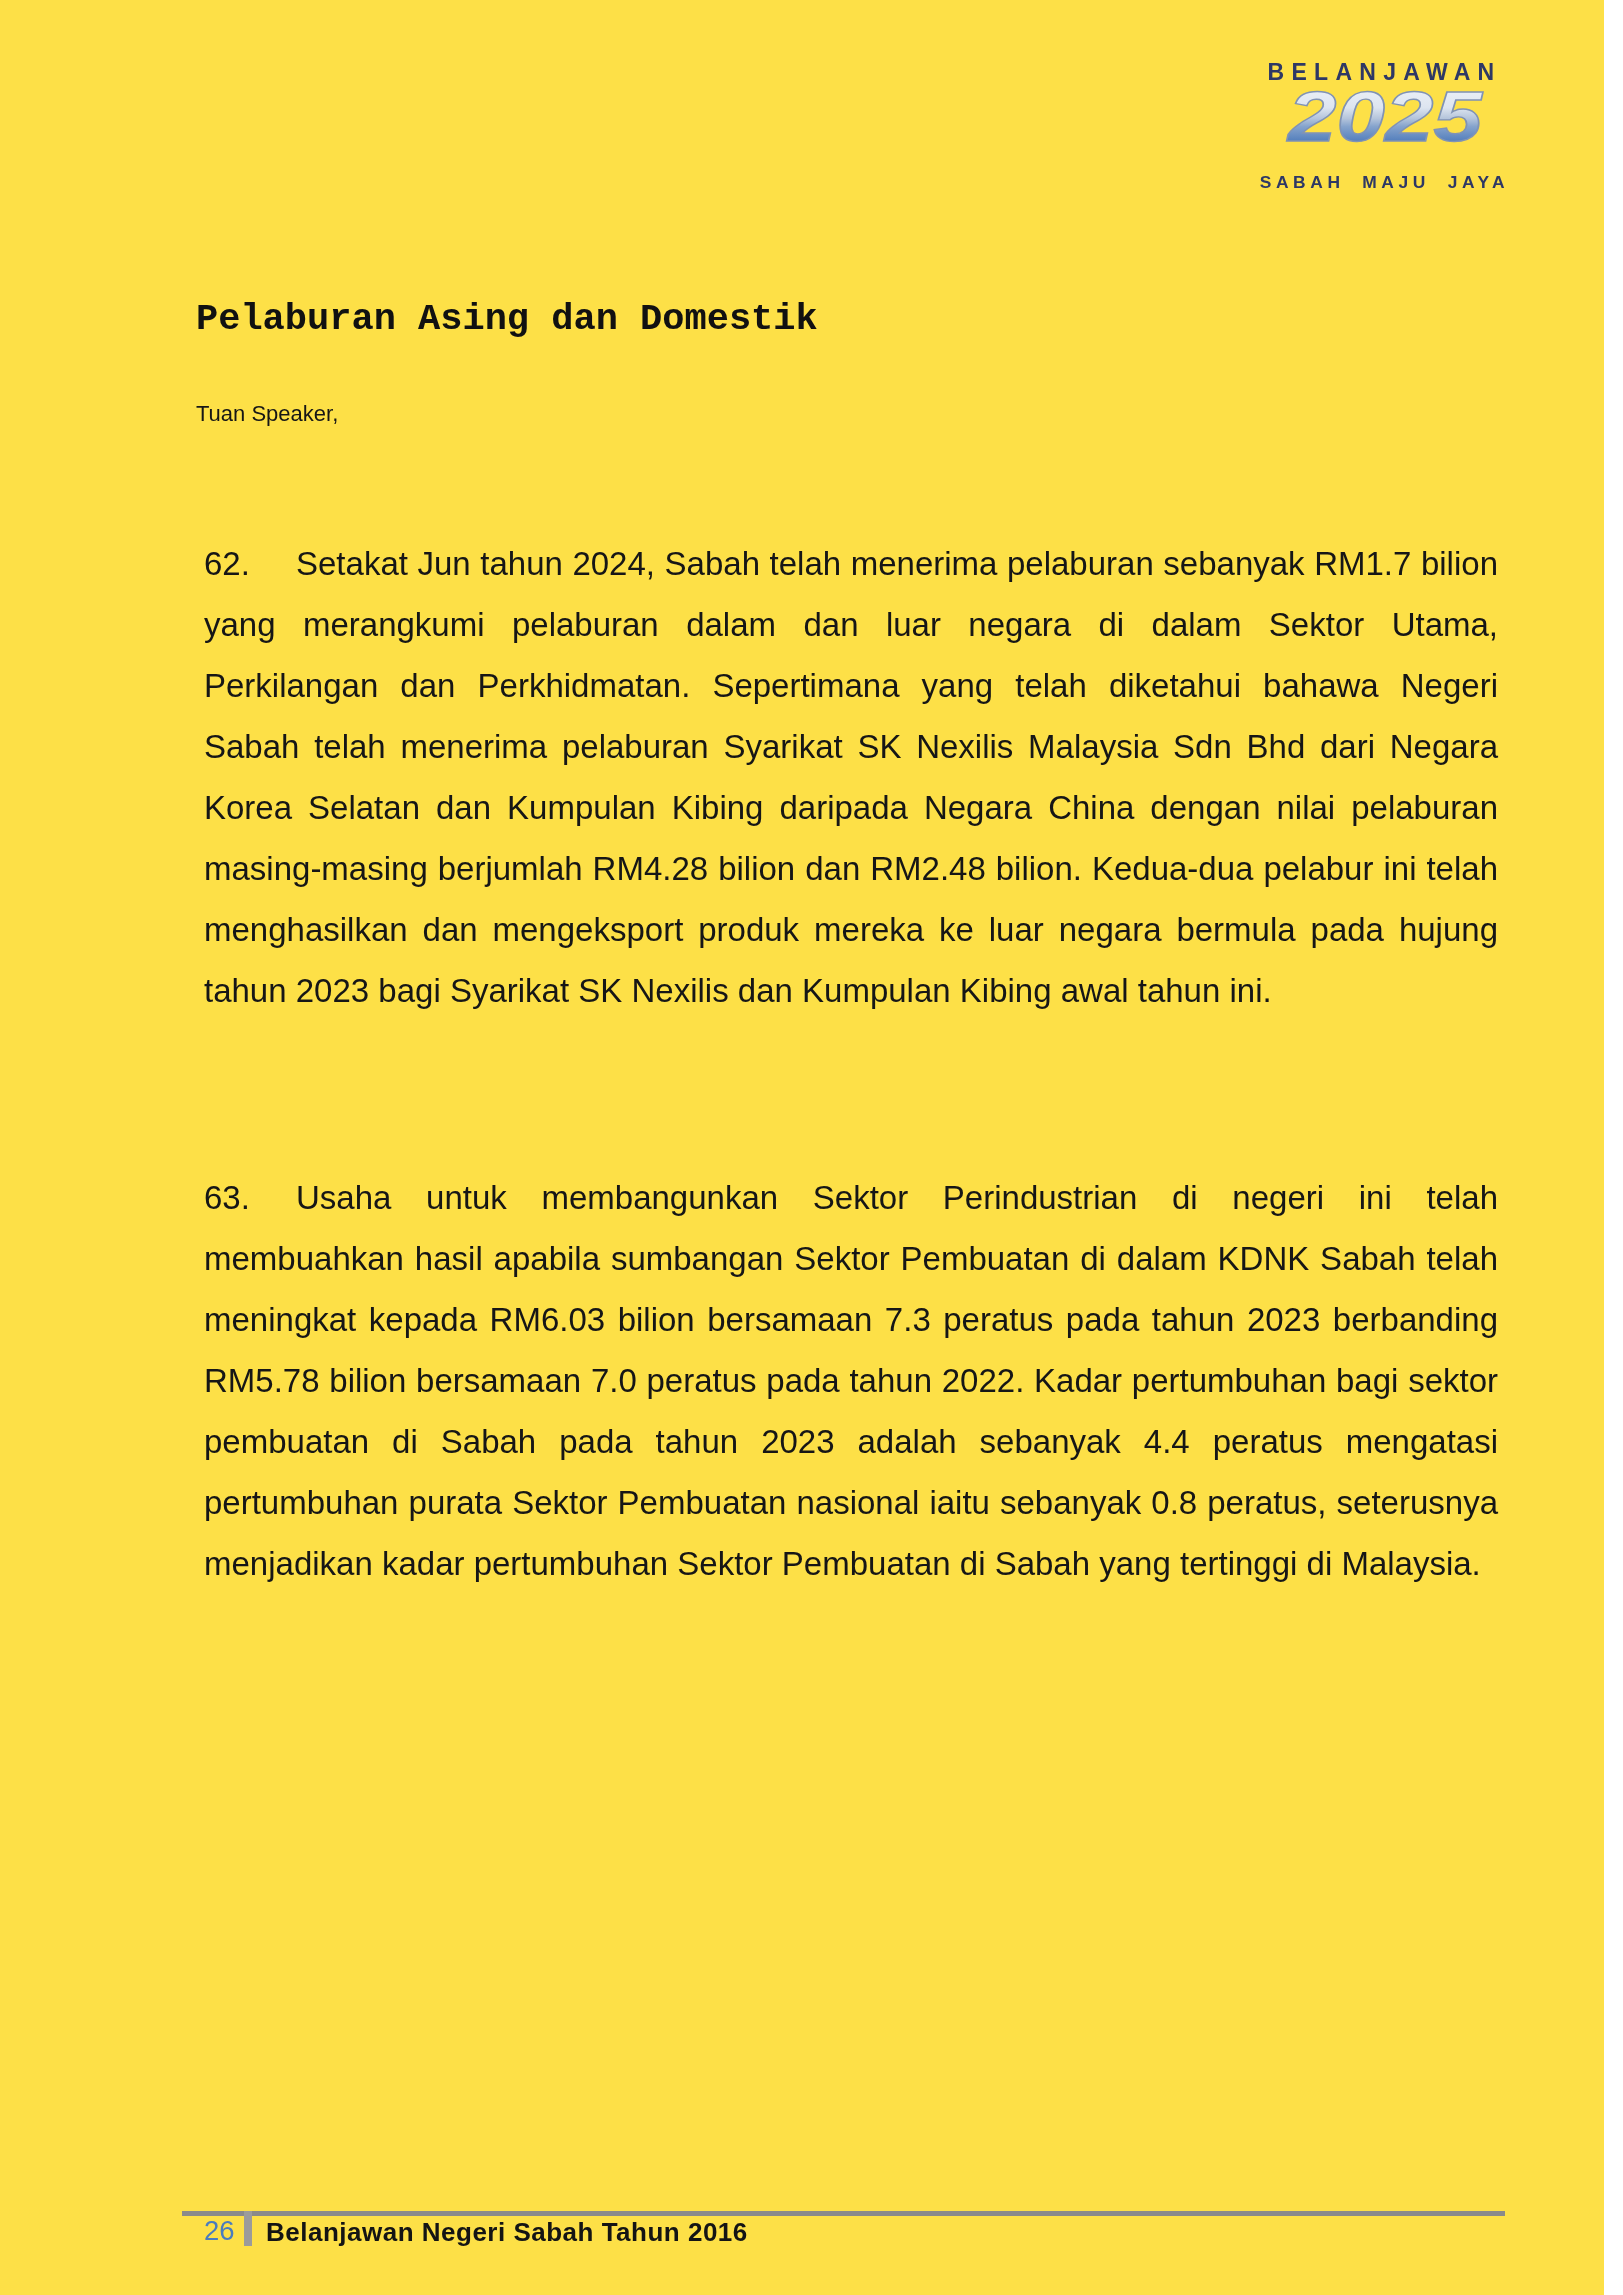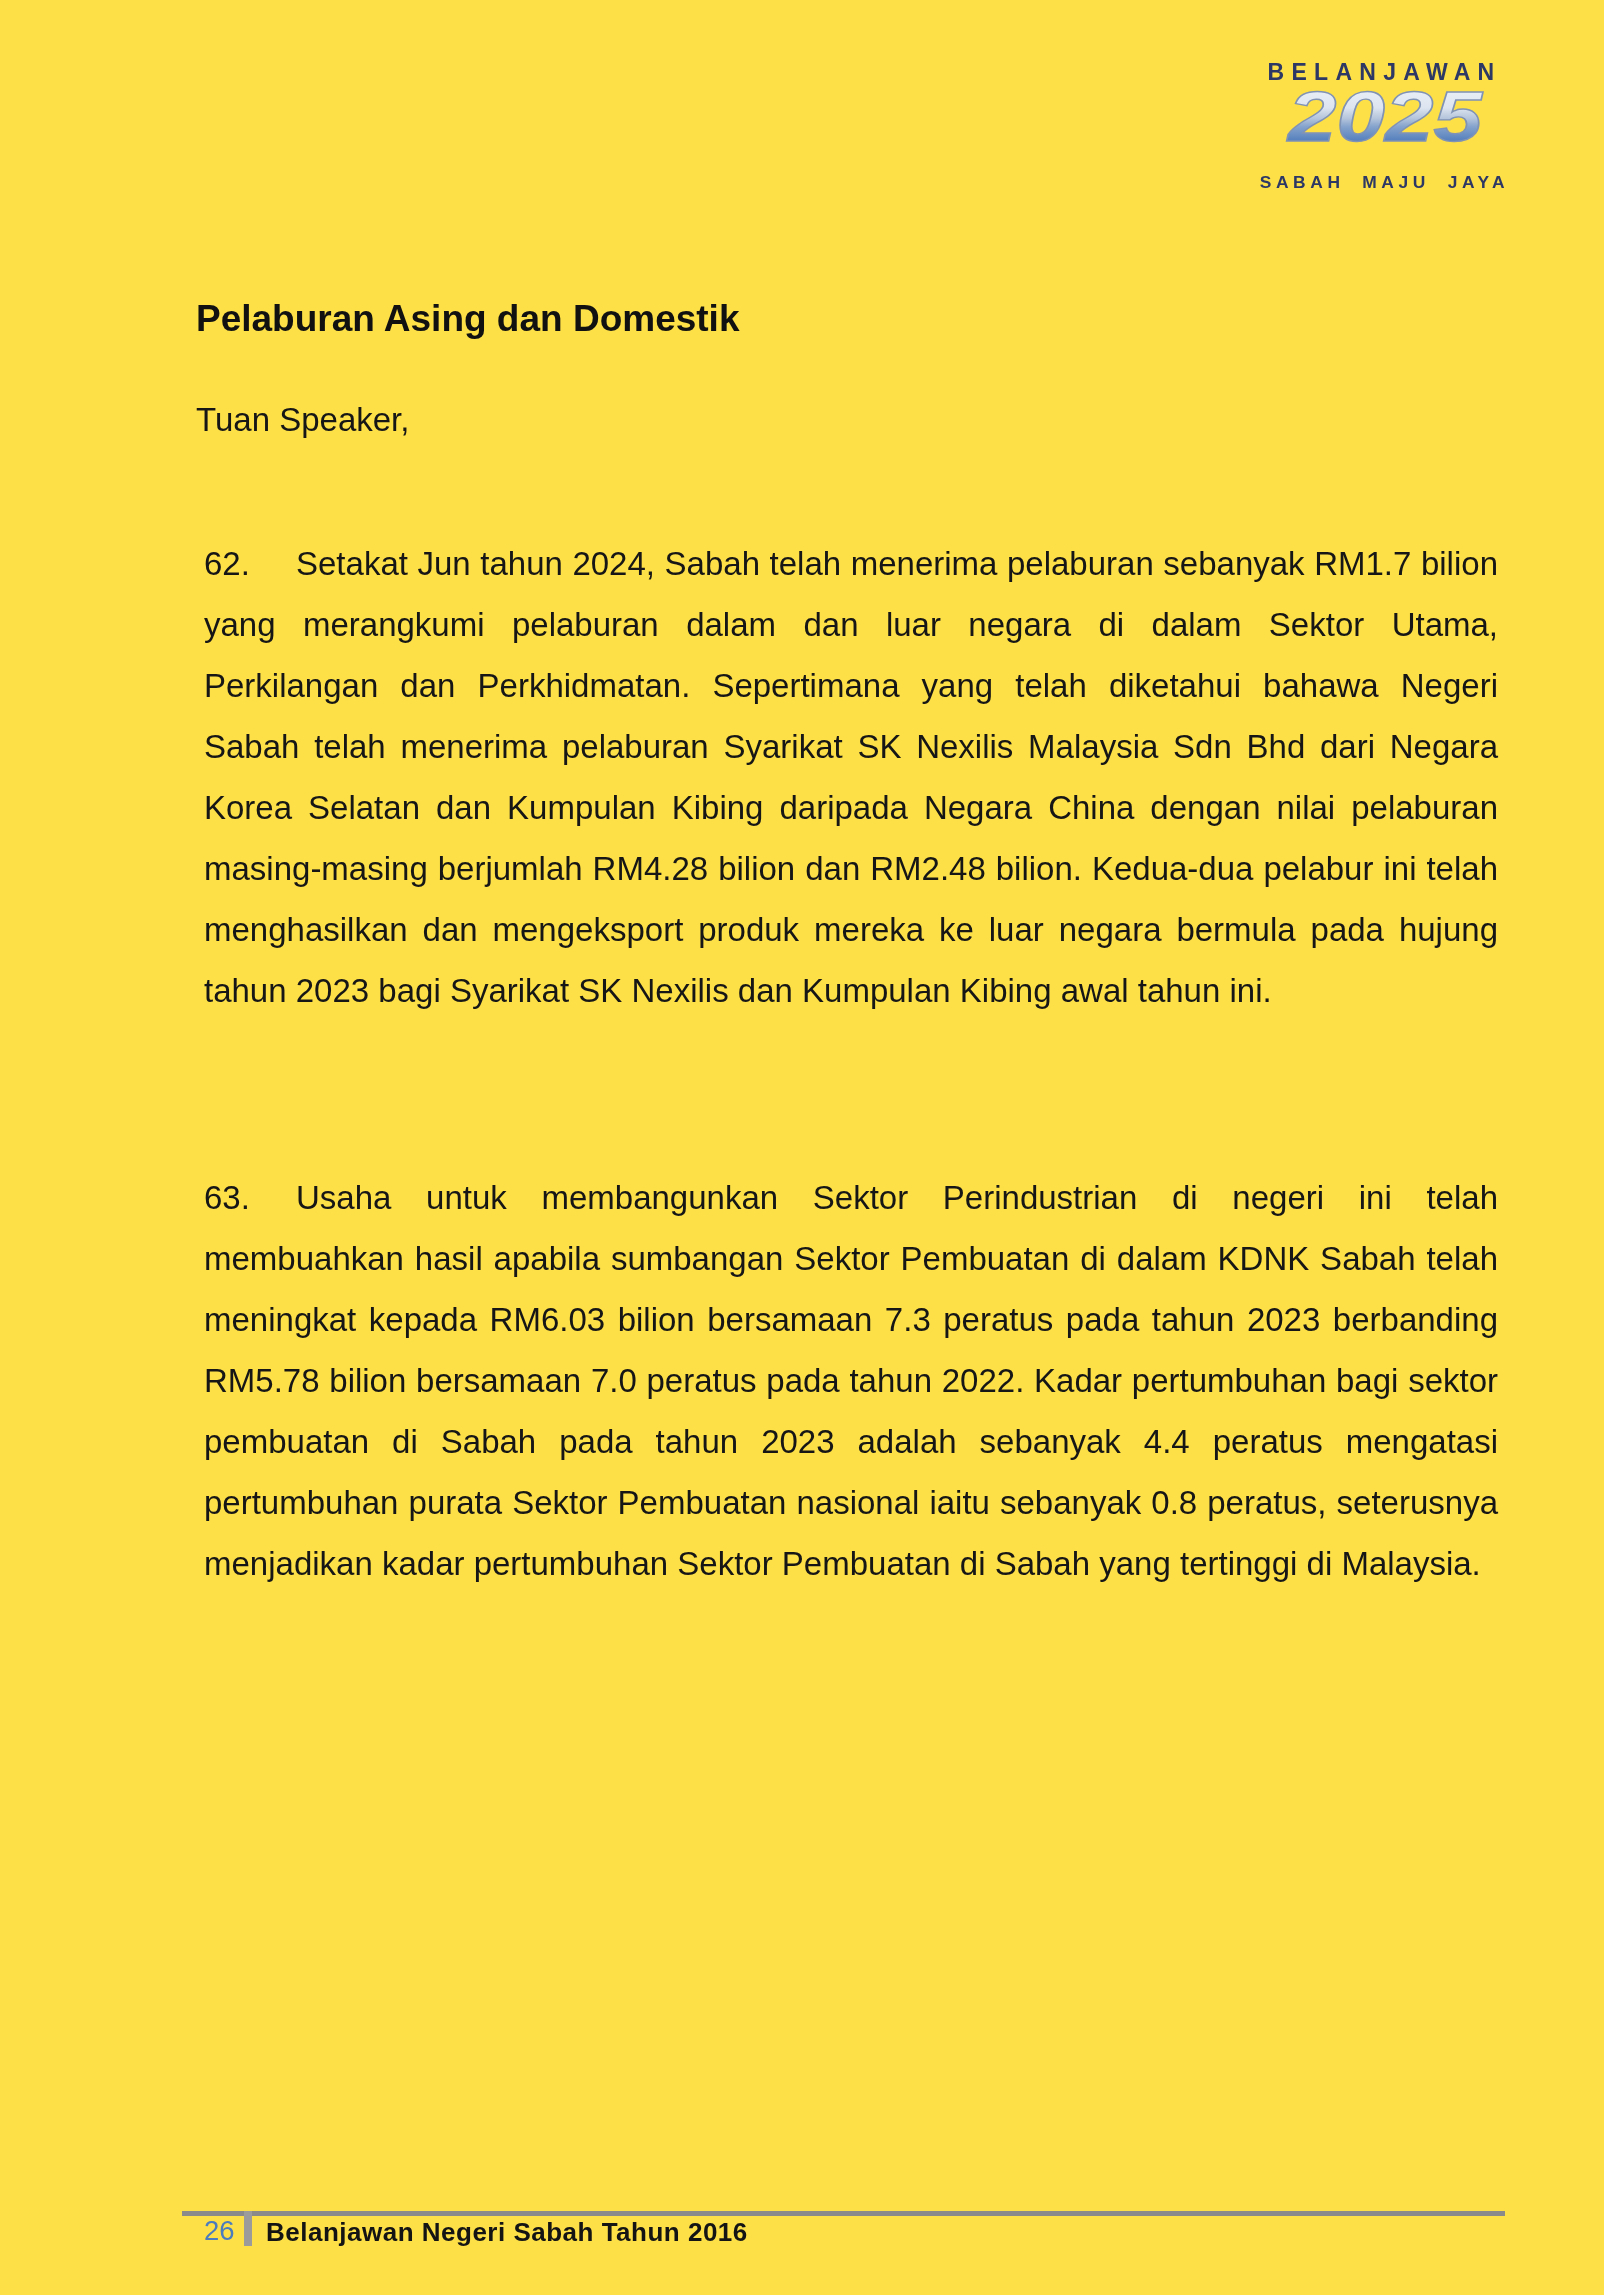--- a/index.html
+++ b/index.html
@@ -53,26 +53,27 @@
     font-weight: bold;
     color: #111111;
   }
   .subheading {
     position: absolute;
     left: 196px; top: 298px;
     margin: 0;
     font-size: 37px;
     font-weight: bold;
     color: #111111;
+    font-family: Liberation Mono, monospace;
   }
   .salutation {
     position: absolute;
     left: 196px; top: 401px;
     margin: 0;
-    font-size: 33px;
+    font-size: 22px;
     color: #161616;
   }
 
   
   .para {
     position: absolute;
     left: 188px;
     width: 1294px;
     margin: 16px;
     font-size: 33px;

